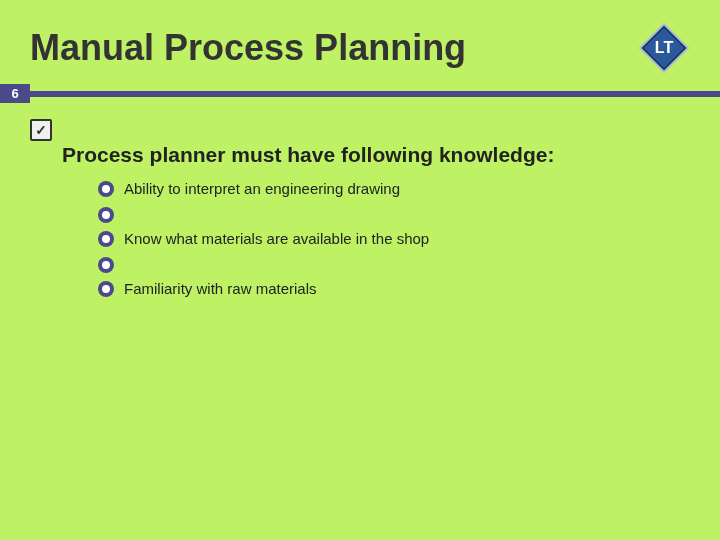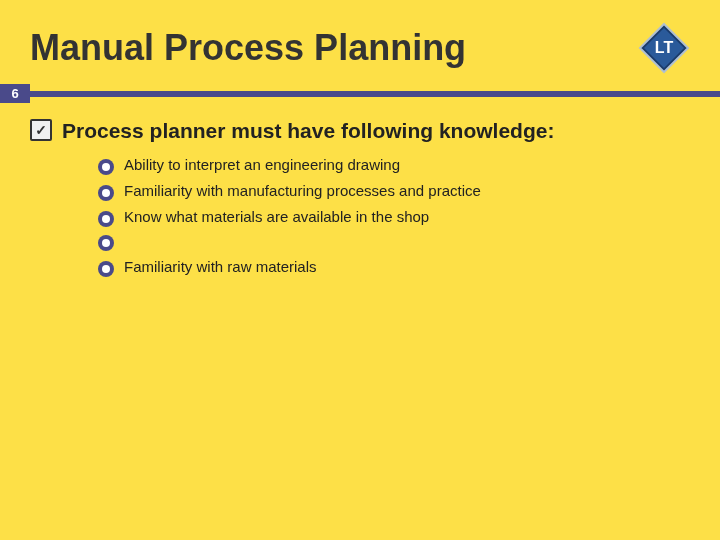--- a/index.html
+++ b/index.html
@@ -9,21 +9,21 @@
       height: 540px;
       background: #ffffff;
       font-family: Arial, sans-serif;
       overflow: hidden;
     }
 
     .slide {
       width: 720px;
       height: 540px;
       position: relative;
-      background: #fde047;
+      background: #bef264;
     }
 
     .title-area {
       padding: 22px 30px 10px 30px;
       display: flex;
       align-items: center;
       justify-content: space-between;
     }
 
     .title-text {
@@ -89,30 +89,31 @@
       font-size: 14px;
       color: #333;
       font-weight: bold;
     }
 
     .main-bullet-text {
       font-size: 21px;
       font-weight: bold;
       color: #222;
       line-height: 1.3;
+      margin-top: 24px;
     }
 
     .sub-bullets {
       margin-left: 68px;
       margin-top: 4px;
     }
 
     .sub-bullet {
       display: flex;
-      align-items: flex-end;
+      align-items: flex-start;
       margin-bottom: 5px;
     }
 
     .circle-bullet {
       width: 16px;
       height: 16px;
       border-radius: 50%;
       background: #4a4a8a;
       display: flex;
       align-items: center;
@@ -165,21 +166,20 @@
     <div class="sub-bullet">
           <div class="circle-bullet">
             <div class="circle-bullet-inner"></div>
           </div>
           <span class="sub-bullet-text">Ability to interpret an engineering drawing</span>
         </div>
         <div class="sub-bullet">
           <div class="circle-bullet">
             <div class="circle-bullet-inner"></div>
           </div>
-          <span class="sub-bullet-text">Familiarity with manufacturing processes and practice</span>
         </div>
         <div class="sub-bullet">
           <div class="circle-bullet">
             <div class="circle-bullet-inner"></div>
           </div>
           <span class="sub-bullet-text">Know what materials are available in the shop</span>
         </div>
         <div class="sub-bullet">
           <div class="circle-bullet">
             <div class="circle-bullet-inner"></div>

